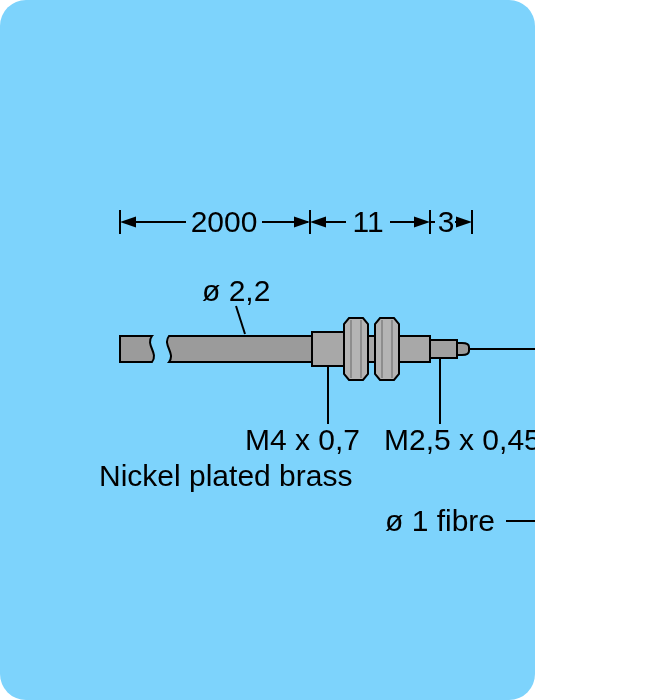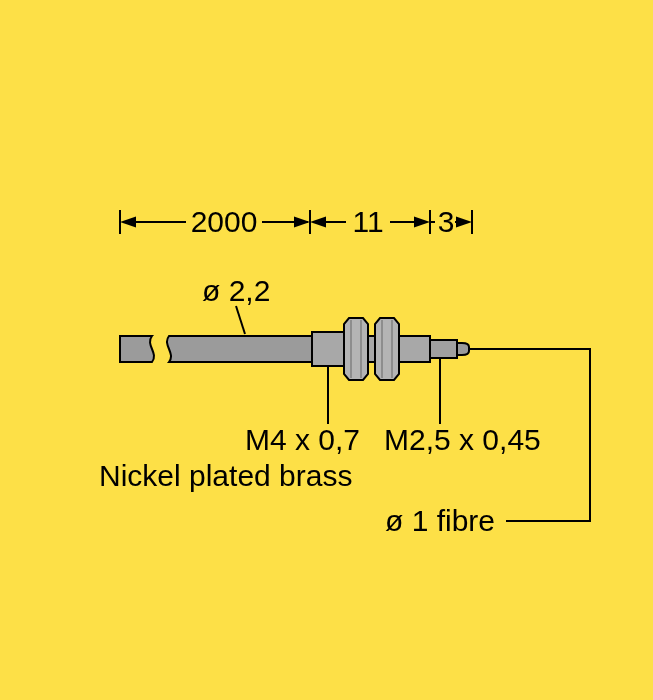--- a/index.html
+++ b/index.html
@@ -2,24 +2,25 @@
 <html><head>
 <meta charset="utf-8">
 <style>
   html, body {
     margin: 0;
     padding: 0;
     background: #ffffff;
   }
   .canvas {
     position: relative;
-    width: 653px;
+    width: 535px;
     height: 700px;
-    background: #fde047;
+    background: #7dd3fc;
     overflow: hidden;
+    border-radius: 26px;
   }
   svg { display: block; }
   text {
     font-family: "Liberation Sans", "DejaVu Sans", sans-serif;
     fill: #000000;
   }
   .dim-text   { font-size: 30px; }
   .label-text { font-size: 30px; }
   .outline    { stroke: #000000; stroke-width: 2; }
   .thinline   { stroke: #000000; stroke-width: 2; fill: none; }

